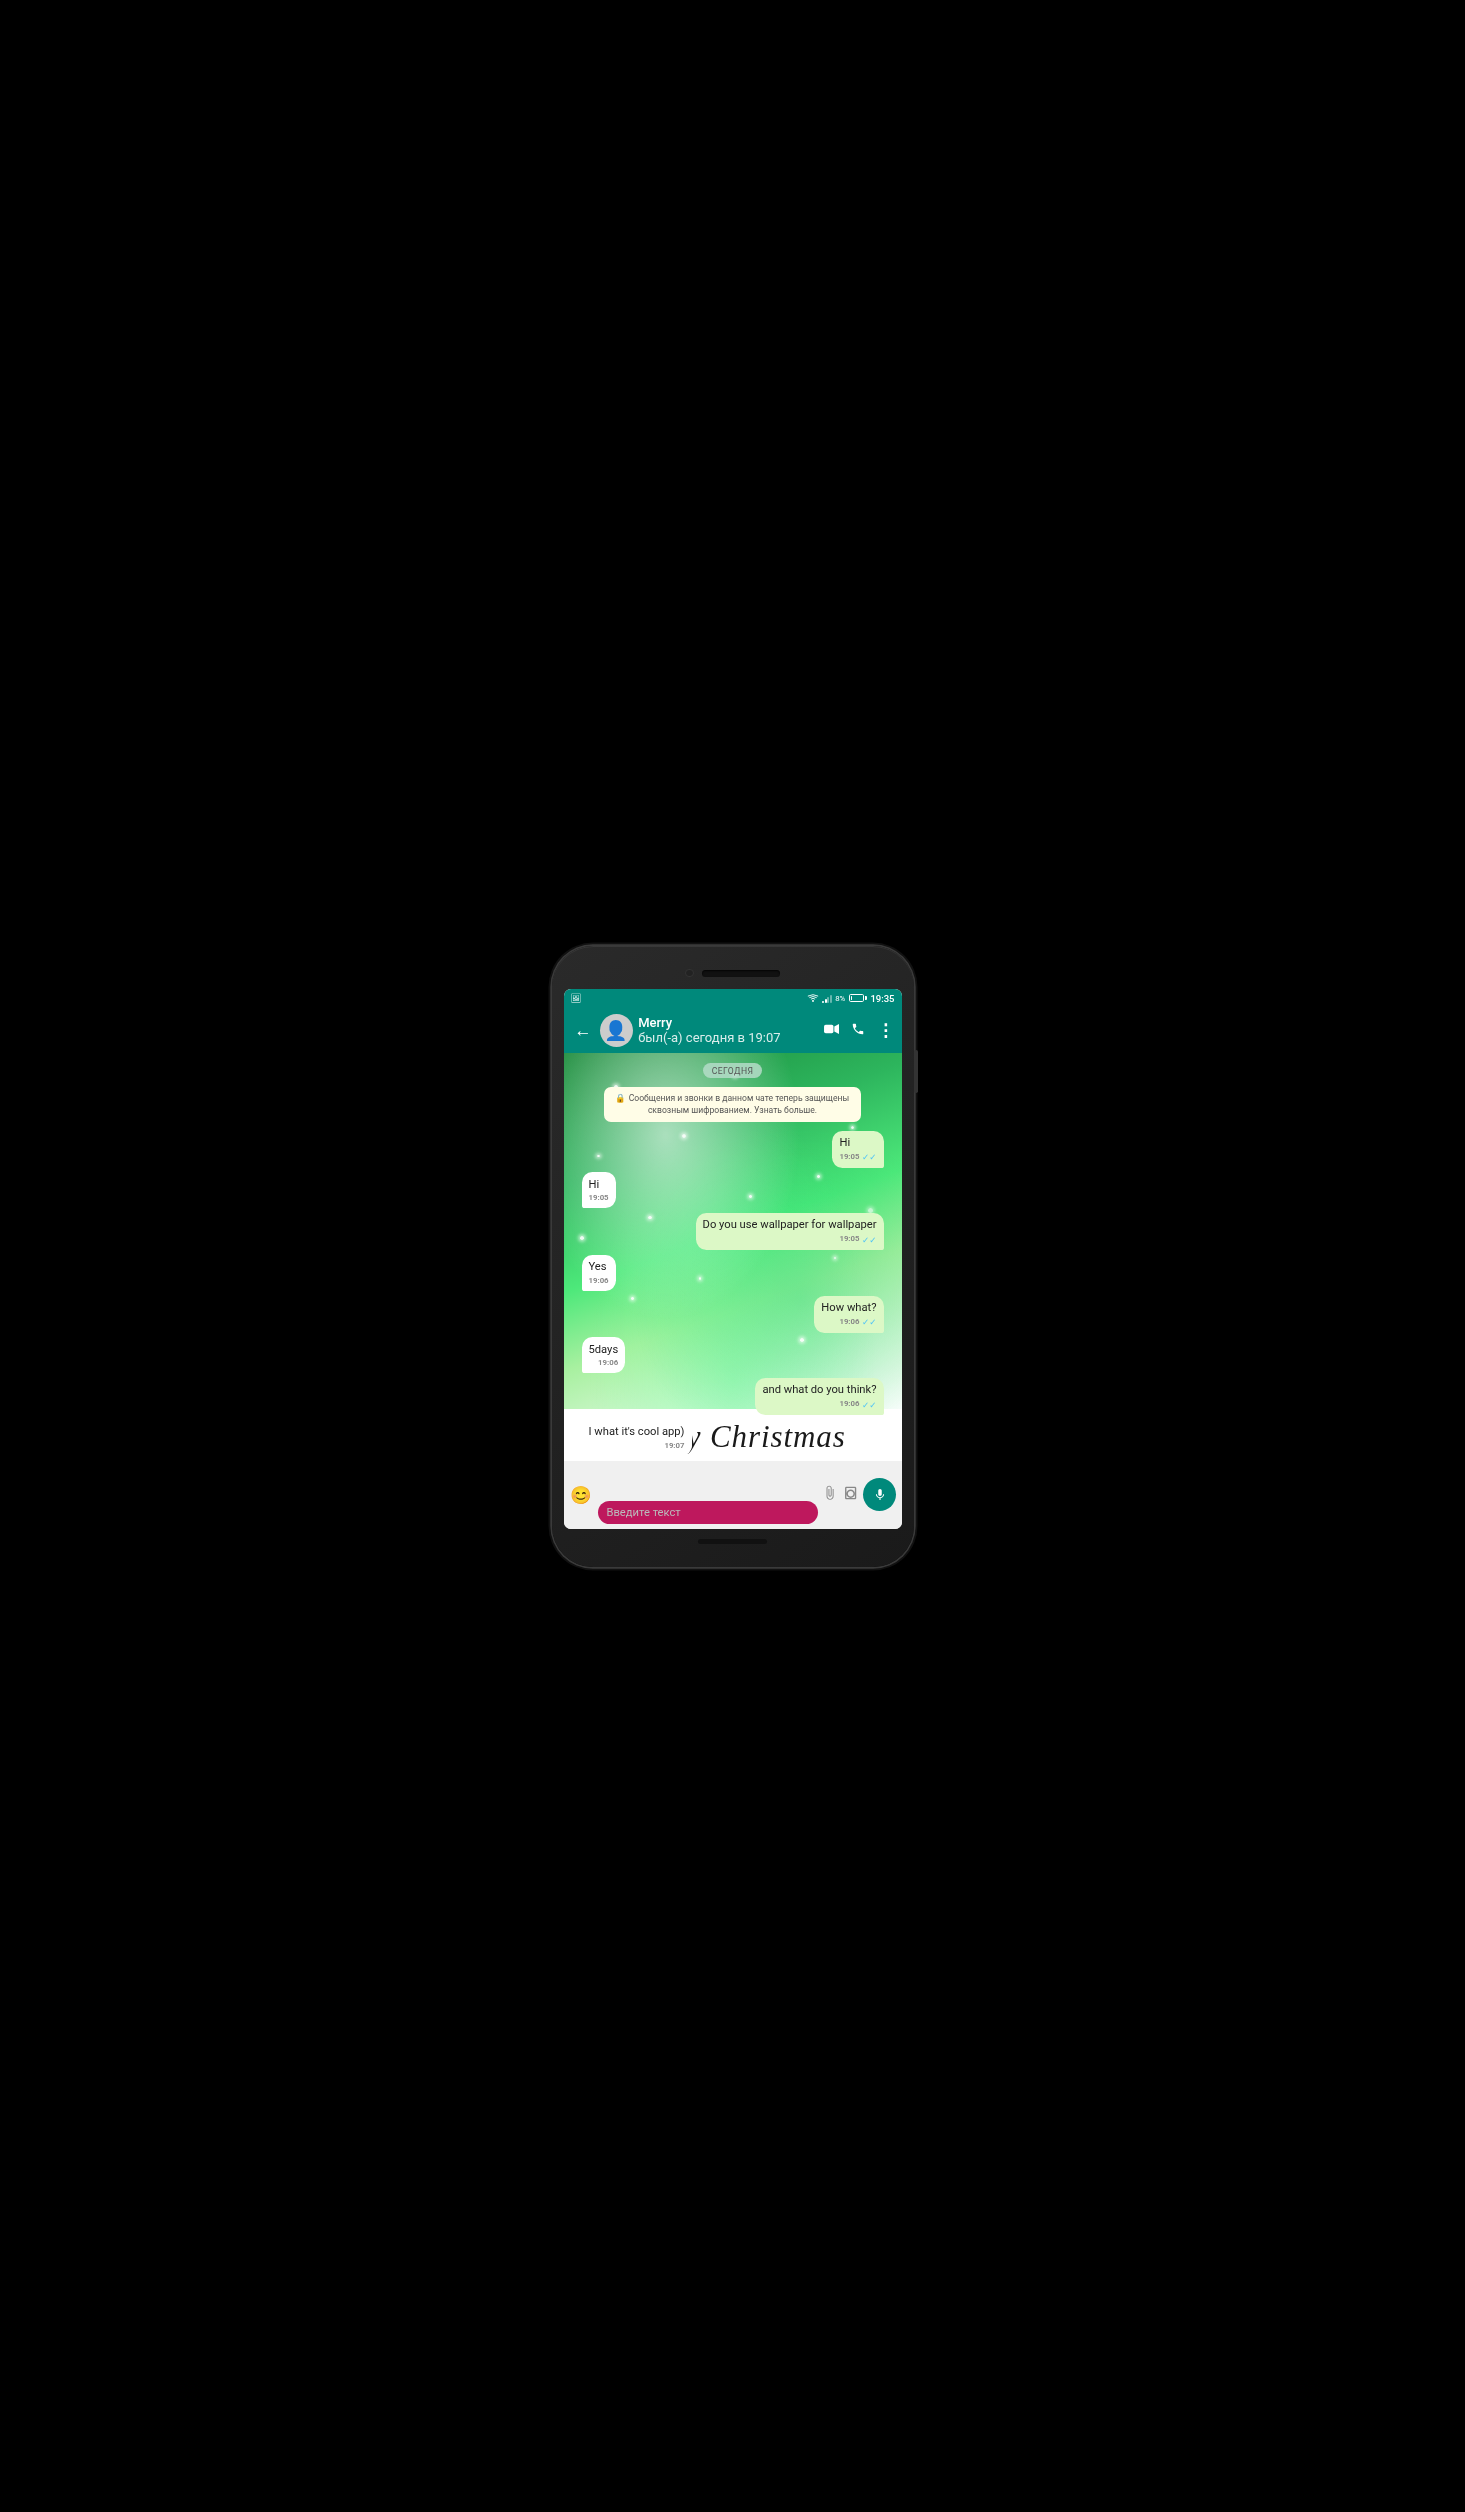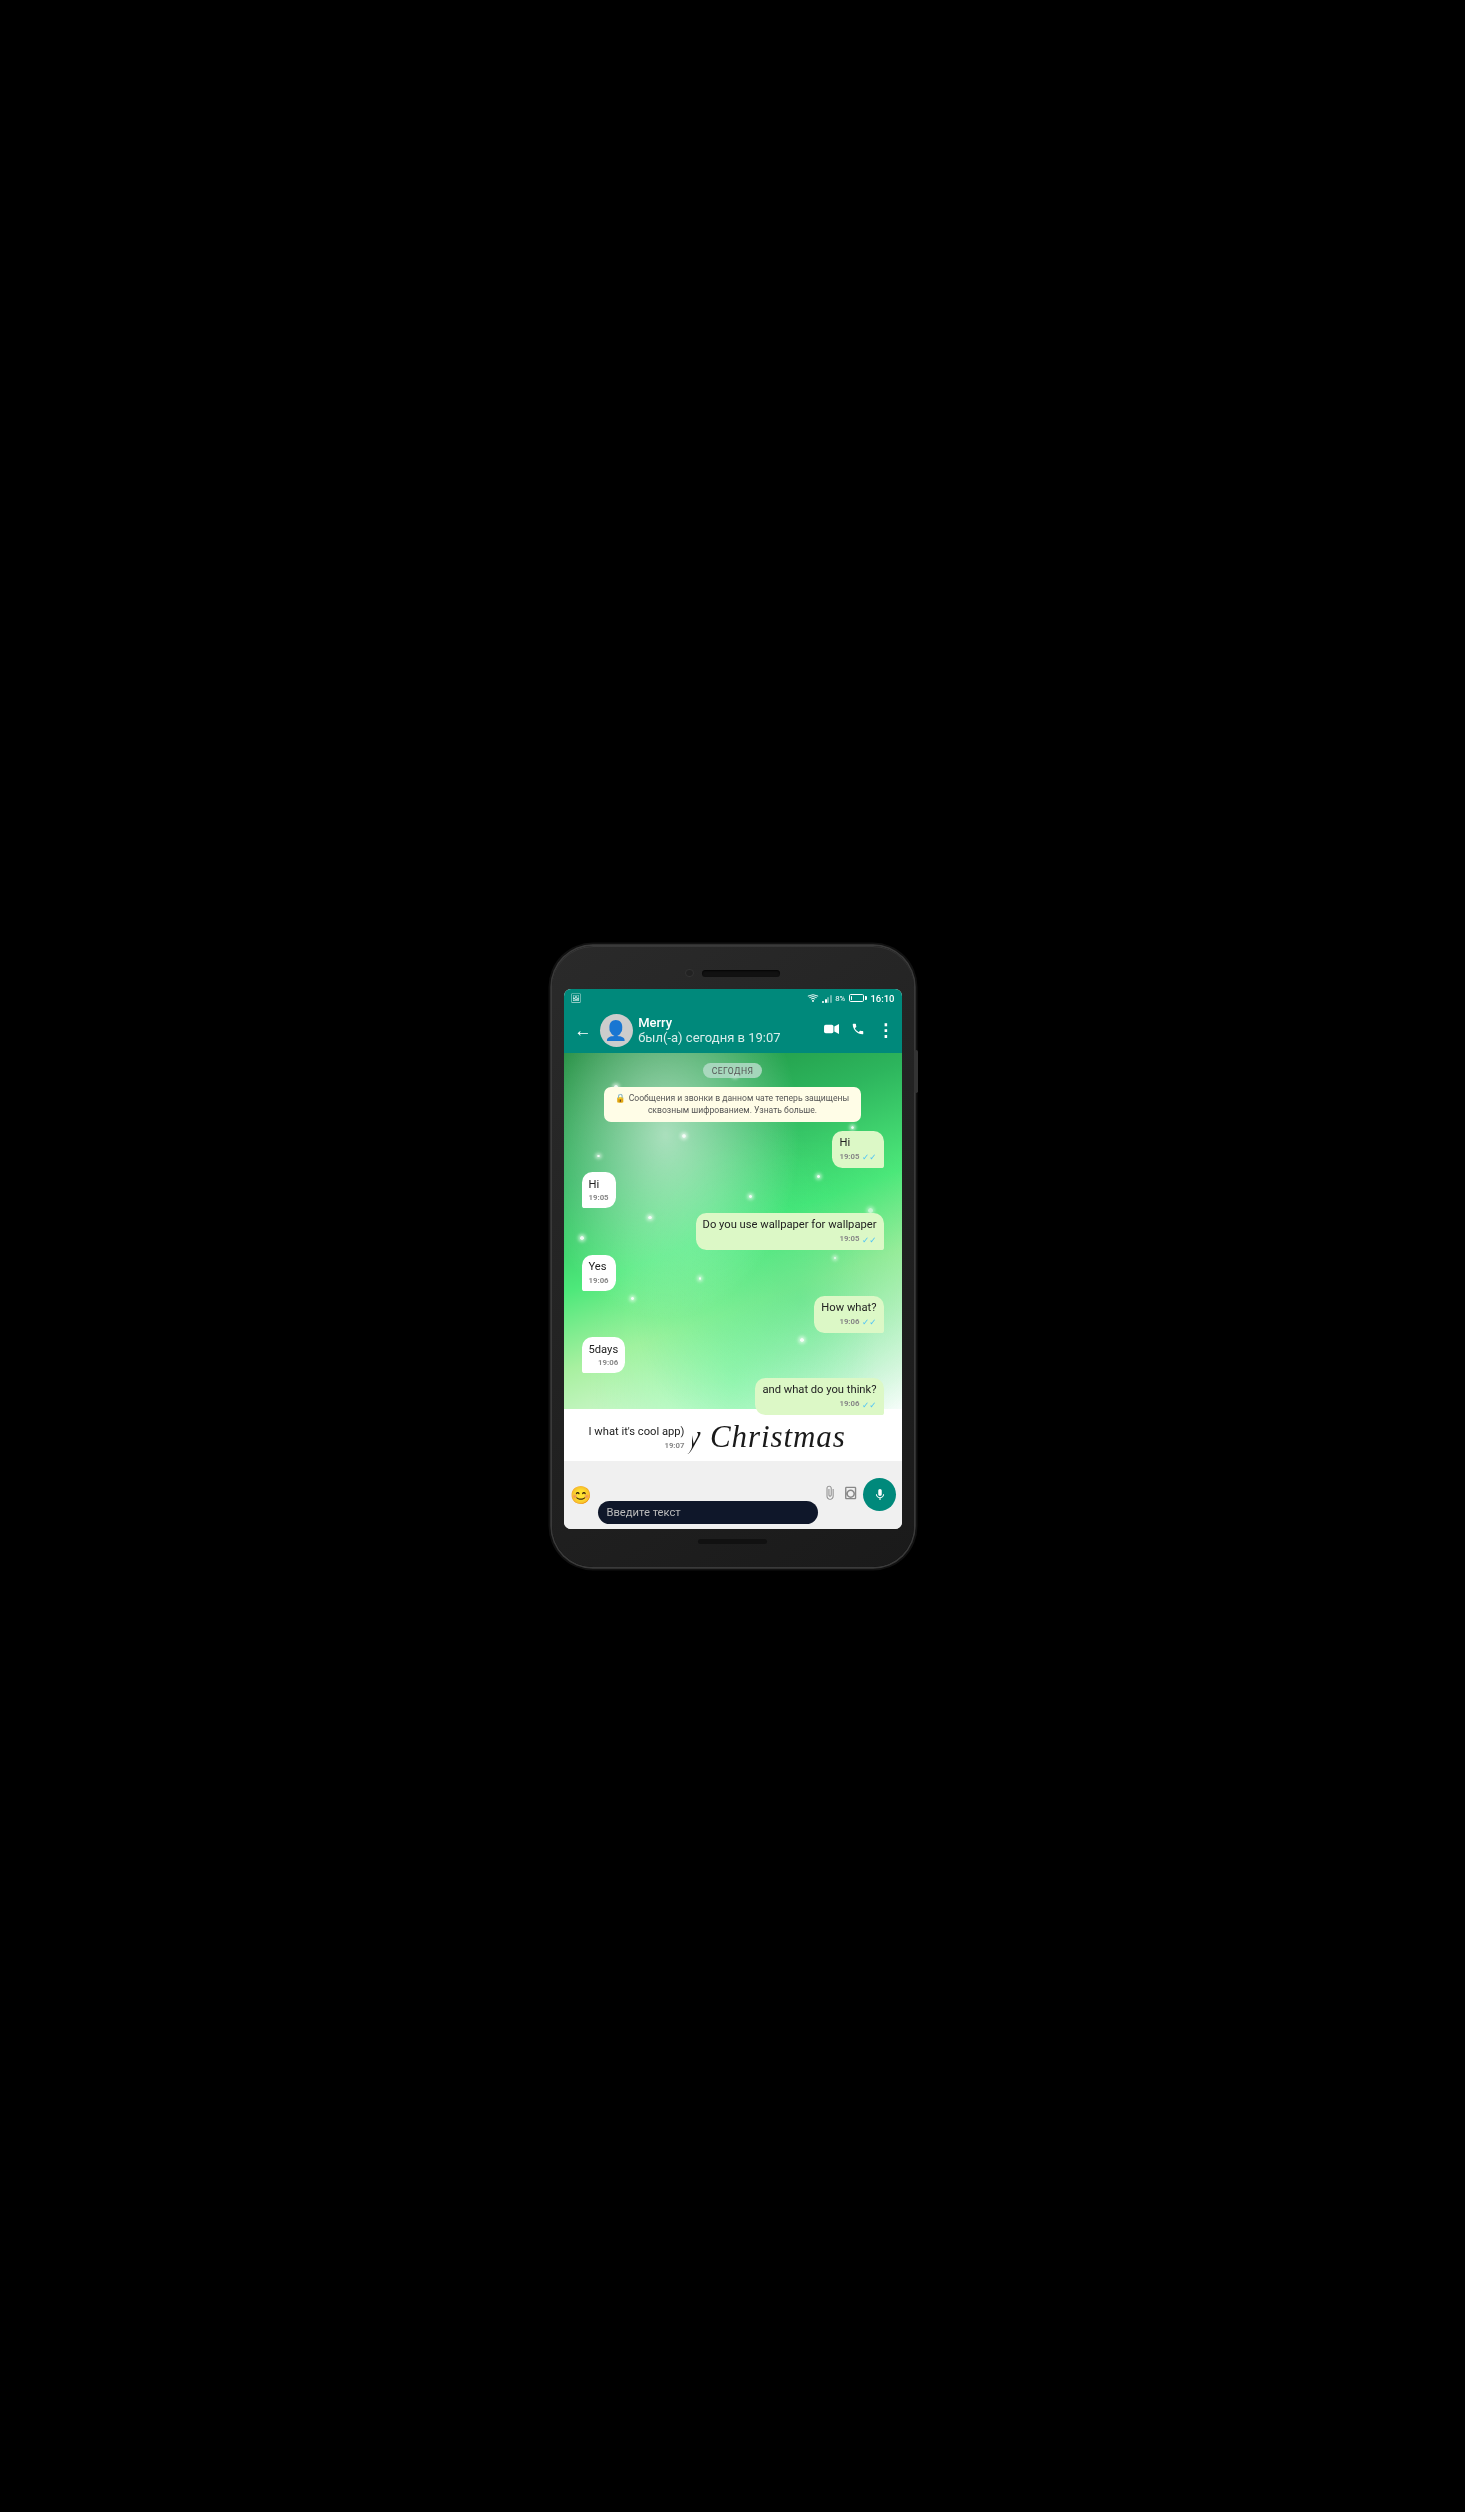--- a/index.html
+++ b/index.html
@@ -344,21 +344,21 @@
 
     .emoji-btn {
       color: #888;
       font-size: 17.3px;
       cursor: pointer;
       padding: 1.7px;
     }
 
     .text-input-box {
       flex: 1;
-      background: #0f172a;
+      background: #be185d;
       border-radius: 17.3px;
       padding: 5.2px 8.6px;
       font-size: 11.2px;
       color: #bbb;
       border: none;
       outline: none;
       margin-top: 36px;
     }
 
     .attach-btn {
@@ -455,21 +455,21 @@
           <div class="signal-bar" style="height:7.8px;opacity:0.4;"></div>
         </div>
 
         <span style="font-size:7.8px;color:#fff;">8%</span>
         <div class="battery-icon">
           <div class="battery-body">
             <div class="battery-fill" style="width:8%;"></div>
           </div>
           <div class="battery-tip"></div>
         </div>
-        <span style="font-size:9.5px;color:#fff;font-weight:500;">16:10</span>
+        <span style="font-size:9.5px;color:#fff;font-weight:500;">19:35</span>
       </div>
     </div>
 
     <div class="app-header">
       <div class="back-btn">←</div>
       <div class="avatar-circle">
         <span class="avatar-icon">👤</span>
       </div>
       <div class="contact-info">
         <span class="contact-name">Merry</span>

